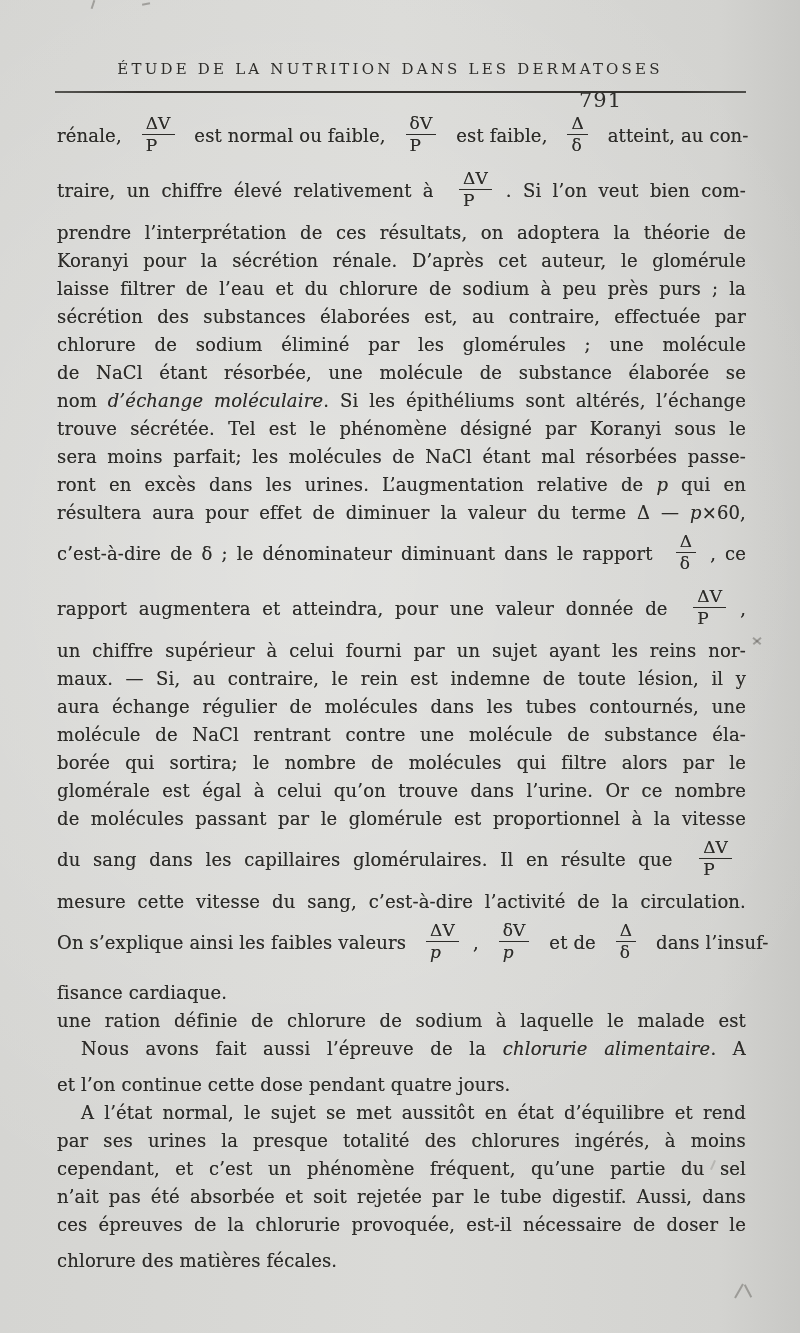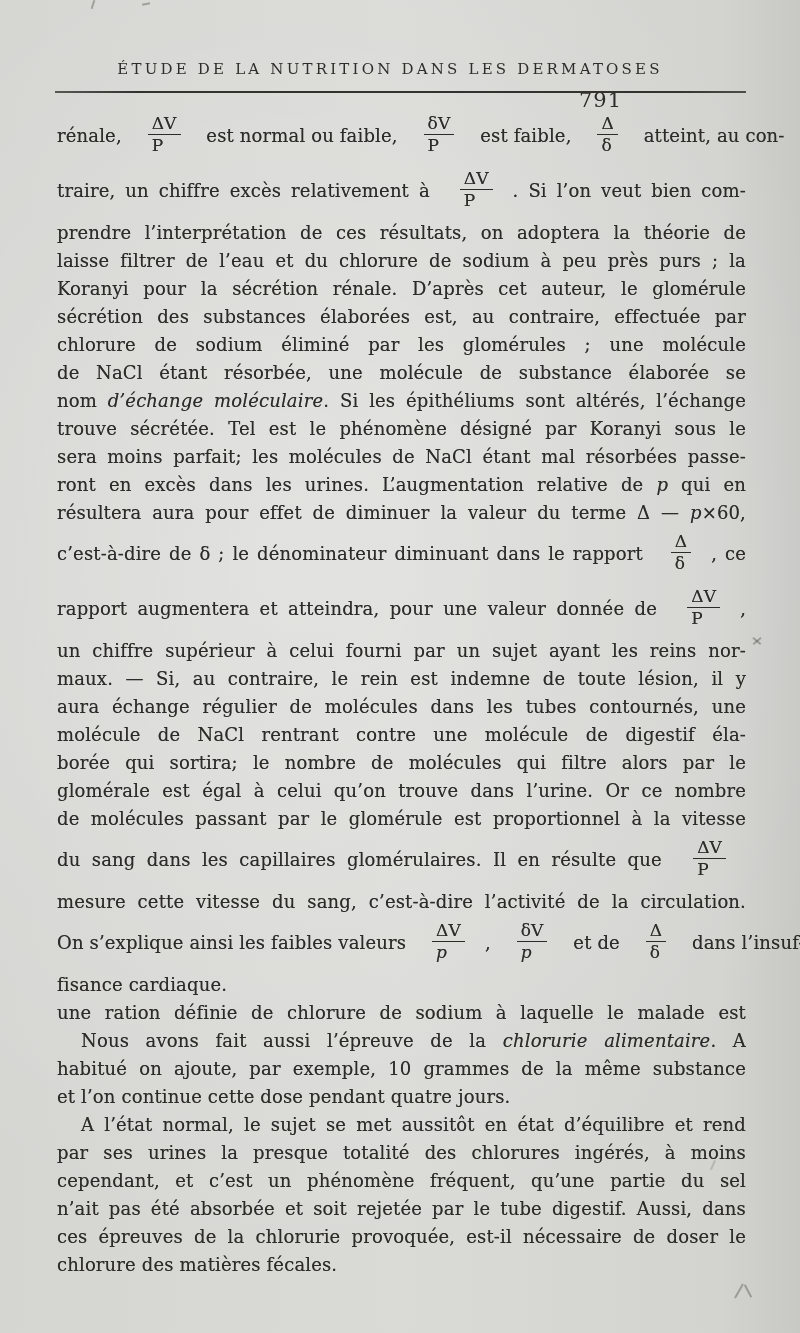--- a/index.html
+++ b/index.html
@@ -27,29 +27,29 @@
     background:linear-gradient(90deg,rgba(45,44,40,.75),#34322e 12%,#34322e 90%,rgba(45,44,40,.8));
   }
   
   .body-text{
     position:absolute;left:57px;top:109px;width:689px;
     font-size:18px;line-height:28px;letter-spacing:.15px;
     color:#2c2b28;text-shadow:0 0 .4px rgba(44,43,40,.55);
   }
   .paragraph{margin:0;}
   .line{text-align:justify;text-align-last:justify;white-space:nowrap;}
-  .line.no-justify{text-align-last:left;}
+  .line.no-justify{text-align-last:left;margin-top:8px;}
   .line.indent{text-indent:24px;}
   .line.has-frac{padding:7px 0;}
   .run{font-style:normal;}
   .run.it{font-style:italic;}
   
   .frac{
     display:inline-block;vertical-align:middle;text-align:right;
-    font-size:17px;line-height:1.12;margin:0 20px;transform:translateY(-2px);
+    font-size:17px;line-height:1.12;margin:0 14px;transform:translateY(-2px);
     text-indent:0;
   }
   .frac .fnum{display:block;padding:0 4px 1px;}
   .frac .fden{display:block;border-top:1.6px solid #2c2b28;padding:1px 4px 0;}
   .frac .it{font-style:italic;}
   
   .speck{position:absolute;background:rgba(70,68,62,.38);}
   .speck-tl1{left:92px;top:0;width:2px;height:9px;transform:rotate(18deg);}
   .speck-tl2{left:142px;top:3px;width:8px;height:1.5px;transform:rotate(-12deg);}
   .speck-right-x1{left:752px;top:640px;width:10px;height:1.5px;transform:rotate(40deg);}
@@ -66,50 +66,49 @@
   <div class="header">
     <div class="header-title">ÉTUDE DE LA NUTRITION DANS LES DERMATOSES</div>
     <div class="page-number">791</div>
   </div>
 
   <div class="header-rule"></div>
 
   <div class="body-text">
       <div class="paragraph">
         <div class="line has-frac"><span class="run">rénale, </span><span class="frac"><span class="fnum">ΔV</span><span class="fden">P</span></span><span class="run"> est normal ou faible, </span><span class="frac"><span class="fnum">δV</span><span class="fden">P</span></span><span class="run"> est faible, </span><span class="frac"><span class="fnum">Δ</span><span class="fden">δ</span></span><span class="run"> atteint, au con-</span></div>
-        <div class="line has-frac"><span class="run">traire, un chiffre excès relativement à </span><span class="frac"><span class="fnum">ΔV</span><span class="fden">P</span></span><span class="run">. Si l’on veut bien com-</span></div>
+        <div class="line has-frac"><span class="run">traire, un chiffre élevé relativement à </span><span class="frac"><span class="fnum">ΔV</span><span class="fden">P</span></span><span class="run">. Si l’on veut bien com-</span></div>
         <div class="line"><span class="run">prendre l’interprétation de ces résultats, on adoptera la théorie de</span></div>
+        <div class="line"><span class="run">Koranyi pour la sécrétion rénale. D’après cet auteur, le glomérule</span></div>
         <div class="line"><span class="run">laisse filtrer de l’eau et du chlorure de sodium à peu près purs ; la</span></div>
-        <div class="line"><span class="run">Koranyi pour la sécrétion rénale. D’après cet auteur, le glomérule</span></div>
         <div class="line"><span class="run">sécrétion des substances élaborées est, au contraire, effectuée par</span></div>
         <div class="line"><span class="run">chlorure de sodium éliminé par les glomérules ; une molécule</span></div>
         <div class="line"><span class="run">de NaCl étant résorbée, une molécule de substance élaborée se</span></div>
         <div class="line"><span class="run">nom </span><span class="run it">d’échange moléculaire</span><span class="run">. Si les épithéliums sont altérés, l’échange</span></div>
         <div class="line"><span class="run">trouve sécrétée. Tel est le phénomène désigné par Koranyi sous le</span></div>
         <div class="line"><span class="run">sera moins parfait; les molécules de NaCl étant mal résorbées passe-</span></div>
         <div class="line"><span class="run">ront en excès dans les urines. L’augmentation relative de </span><span class="run it">p</span><span class="run"> qui en</span></div>
         <div class="line"><span class="run">résultera aura pour effet de diminuer la valeur du terme Δ — </span><span class="run it">p</span><span class="run">×60,</span></div>
         <div class="line has-frac"><span class="run">c’est-à-dire de δ ; le dénominateur diminuant dans le rapport </span><span class="frac"><span class="fnum">Δ</span><span class="fden">δ</span></span><span class="run">, ce</span></div>
         <div class="line has-frac"><span class="run">rapport augmentera et atteindra, pour une valeur donnée de </span><span class="frac"><span class="fnum">ΔV</span><span class="fden">P</span></span><span class="run">,</span></div>
         <div class="line"><span class="run">un chiffre supérieur à celui fourni par un sujet ayant les reins nor-</span></div>
         <div class="line"><span class="run">maux. — Si, au contraire, le rein est indemne de toute lésion, il y</span></div>
         <div class="line"><span class="run">aura échange régulier de molécules dans les tubes contournés, une</span></div>
-        <div class="line"><span class="run">molécule de NaCl rentrant contre une molécule de digestif éla-</span></div>
+        <div class="line"><span class="run">molécule de NaCl rentrant contre une molécule de substance éla-</span></div>
         <div class="line"><span class="run">borée qui sortira; le nombre de molécules qui filtre alors par le</span></div>
         <div class="line"><span class="run">glomérale est égal à celui qu’on trouve dans l’urine. Or ce nombre</span></div>
         <div class="line"><span class="run">de molécules passant par le glomérule est proportionnel à la vitesse</span></div>
         <div class="line has-frac"><span class="run">du sang dans les capillaires glomérulaires. Il en résulte que </span><span class="frac"><span class="fnum">ΔV</span><span class="fden">P</span></span></div>
         <div class="line"><span class="run">mesure cette vitesse du sang, c’est-à-dire l’activité de la circulation.</span></div>
         <div class="line has-frac"><span class="run">On s’explique ainsi les faibles valeurs </span><span class="frac"><span class="fnum">ΔV</span><span class="fden it">p</span></span><span class="run">, </span><span class="frac"><span class="fnum">δV</span><span class="fden it">p</span></span><span class="run"> et de </span><span class="frac"><span class="fnum">Δ</span><span class="fden">δ</span></span><span class="run"> dans l’insuf-</span></div>
         <div class="line no-justify"><span class="run">fisance cardiaque.</span></div>
       </div>
       <div class="paragraph">
         <div class="line"><span class="run">une ration définie de chlorure de sodium à laquelle le malade est</span></div>
         <div class="line indent"><span class="run">Nous avons fait aussi l’épreuve de la </span><span class="run it">chlorurie alimentaire</span><span class="run">. A</span></div>
-        <div class="line"><span class="run">habitué on ajoute, par exemple, 10 grammes de la même substance</span></div>
         <div class="line no-justify"><span class="run">et l’on continue cette dose pendant quatre jours.</span></div>
       </div>
       <div class="paragraph">
         <div class="line indent"><span class="run">A l’état normal, le sujet se met aussitôt en état d’équilibre et rend</span></div>
         <div class="line"><span class="run">par ses urines la presque totalité des chlorures ingérés, à moins</span></div>
         <div class="line"><span class="run">cependant, et c’est un phénomène fréquent, qu’une partie du sel</span></div>
         <div class="line"><span class="run">n’ait pas été absorbée et soit rejetée par le tube digestif. Aussi, dans</span></div>
         <div class="line"><span class="run">ces épreuves de la chlorurie provoquée, est-il nécessaire de doser le</span></div>
         <div class="line no-justify"><span class="run">chlorure des matières fécales.</span></div>
       </div>

